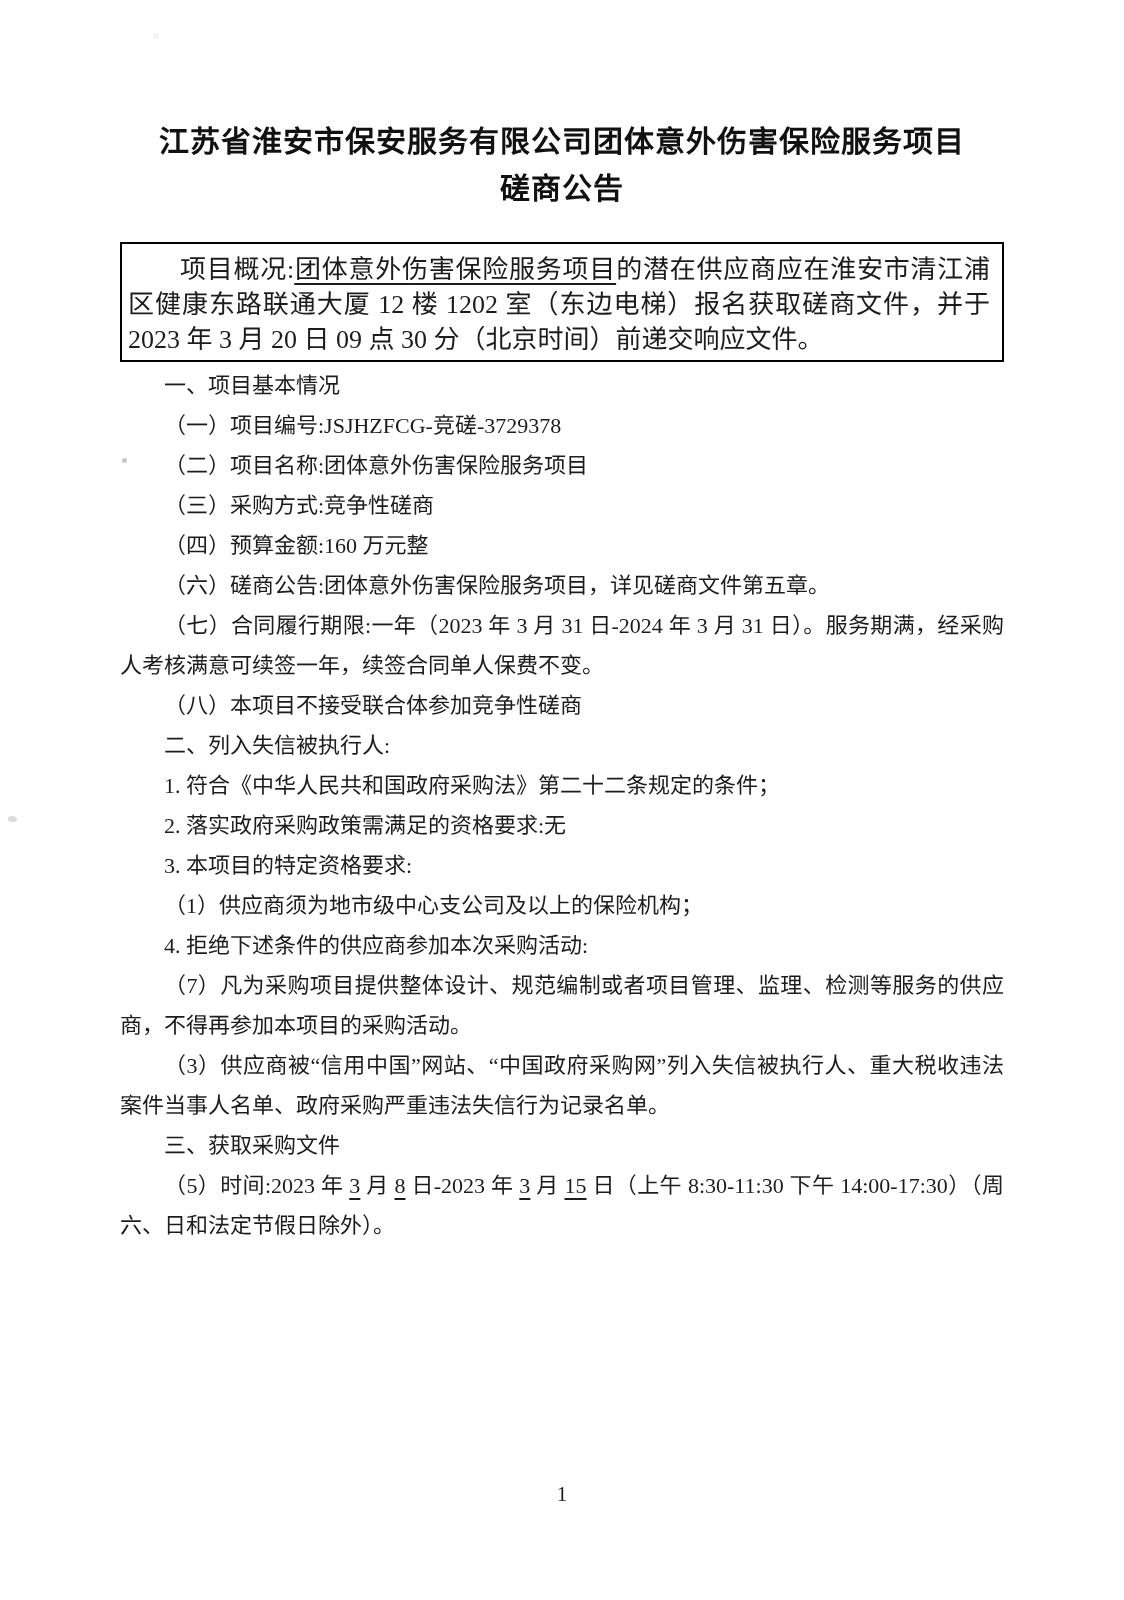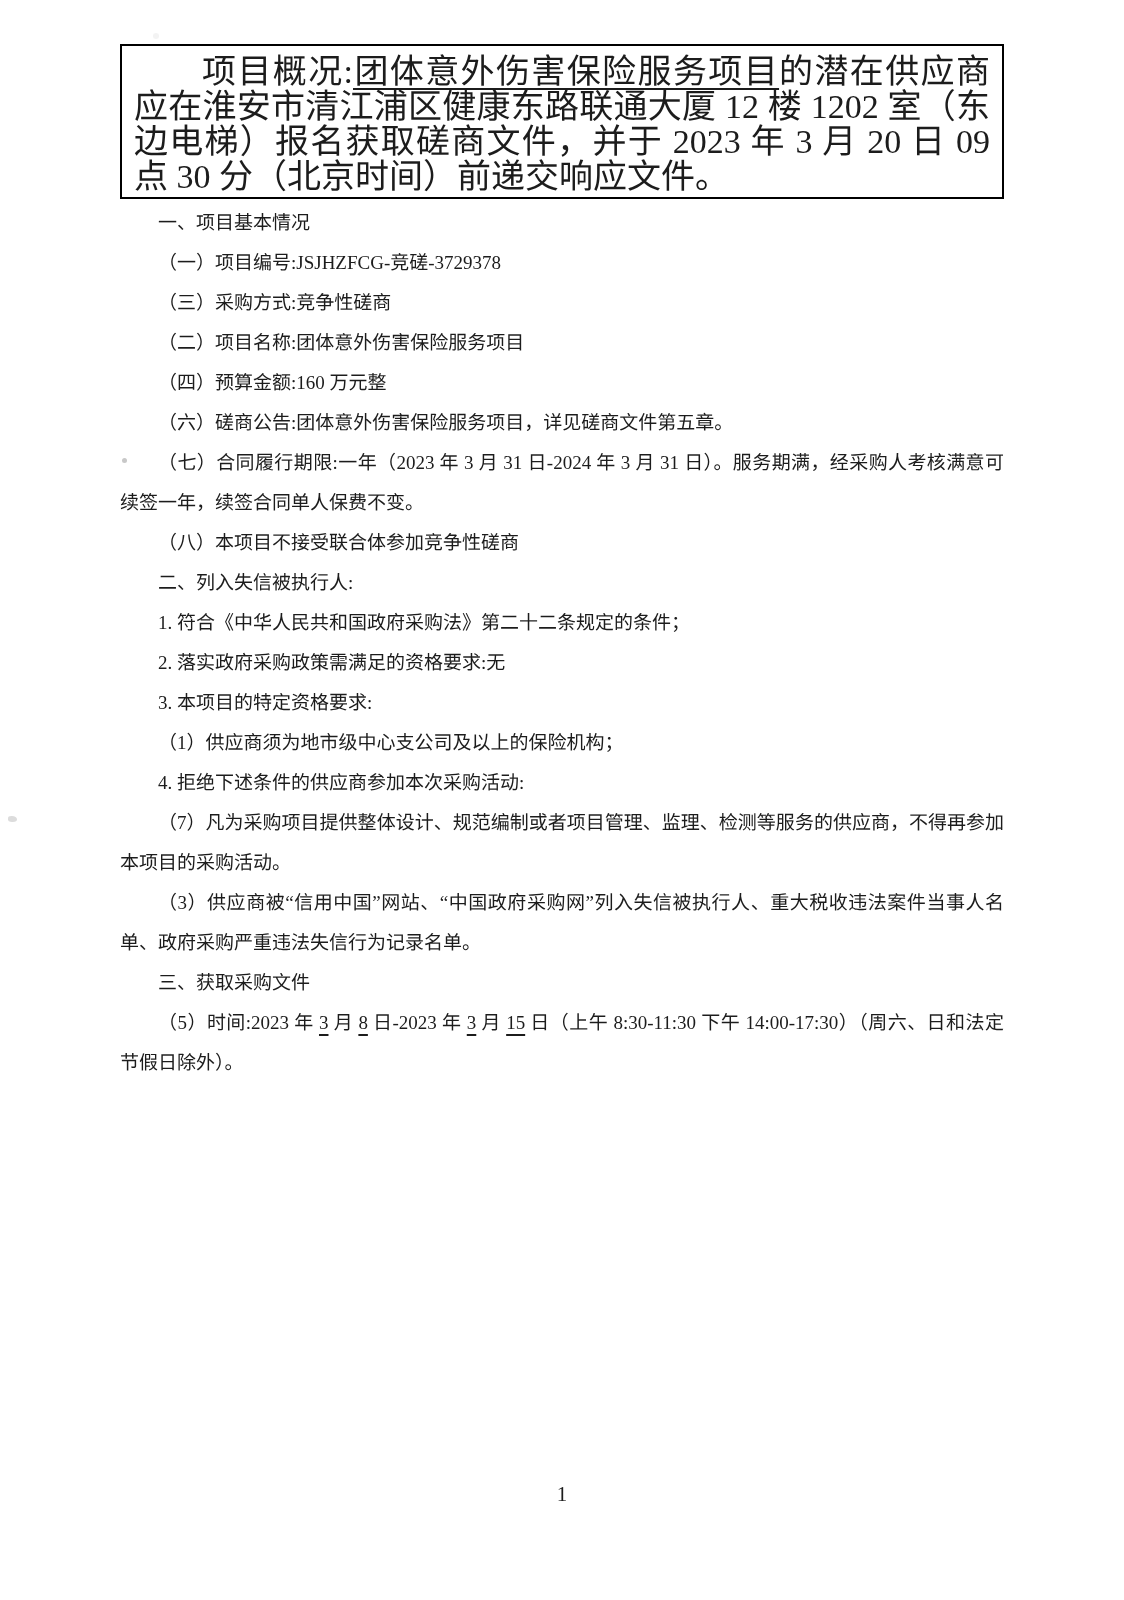--- a/index.html
+++ b/index.html
@@ -20,38 +20,38 @@
     font-size: 30px;
     font-weight: 700;
     line-height: 47px;
     color: #111111;
     letter-spacing: 1px;
   }
   .content {
     padding: 0 120px;
   }
   .overview-box {
-    margin-top: 44px;
+    margin-top: 30px;
     border: 2px solid #000000;
-    padding: 8px 12px 3px 12px;
-    font-size: 34px;
+    padding: 8px 12px 3px 6px;
+    font-size: 26px;
     line-height: 35px;
     text-align: justify;
     text-align-last: left;
   }
   .overview-box p {
     margin: 0;
     text-indent: 2em;
   }
   .body-text {
     margin-top: 4px;
   }
   .body-text p {
     margin: 0;
-    font-size: 19px;
+    font-size: 22px;
     line-height: 40px;
     text-align: justify;
     text-align-last: left;
     text-indent: 2em;
   }
   .u {
     text-decoration: underline;
     text-decoration-thickness: 2px;
     text-underline-offset: 5px;
   }
@@ -72,33 +72,37 @@
 </style>
 </head>
 <body>
 
 <div class="page">
 
   <div class="speck speck-1"></div>
   <div class="speck speck-2"></div>
   <div class="speck speck-3"></div>
 
+  <div class="doc-title">
+    <div>江苏省淮安市保安服务有限公司团体意外伤害保险服务项目</div>
+    <div>磋商公告</div>
+  </div>
 
   <div class="content">
 
     <div class="overview-box">
       <p><span>项目概况:</span><span class="u">团体意外伤害保险服务项目</span><span>的潜在供应商应在淮安市清江浦区健康东路联通大厦 12 楼 1202 室（东边电梯）报名获取磋商文件，并于 2023 年 3 月 20 日 09 点 30 分（北京时间）前递交响应文件。</span></p>
     </div>
 
     <div class="body-text">
 
       <p>一、项目基本情况</p>
       <p>（一）项目编号:JSJHZFCG-竞磋-3729378</p>
+      <p>（二）项目名称:团体意外伤害保险服务项目</p>
       <p>（三）采购方式:竞争性磋商</p>
-      <p>（二）项目名称:团体意外伤害保险服务项目</p>
       <p>（四）预算金额:160 万元整</p>
       <p>（六）磋商公告:团体意外伤害保险服务项目，详见磋商文件第五章。</p>
       <p>（七）合同履行期限:一年（2023 年 3 月 31 日-2024 年 3 月 31 日）。服务期满，经采购人考核满意可续签一年，续签合同单人保费不变。</p>
       <p>（八）本项目不接受联合体参加竞争性磋商</p>
 
       <p>二、列入失信被执行人:</p>
       <p>1. 符合《中华人民共和国政府采购法》第二十二条规定的条件；</p>
       <p>2. 落实政府采购政策需满足的资格要求:无</p>
       <p>3. 本项目的特定资格要求:</p>
       <p>（1）供应商须为地市级中心支公司及以上的保险机构；</p>

